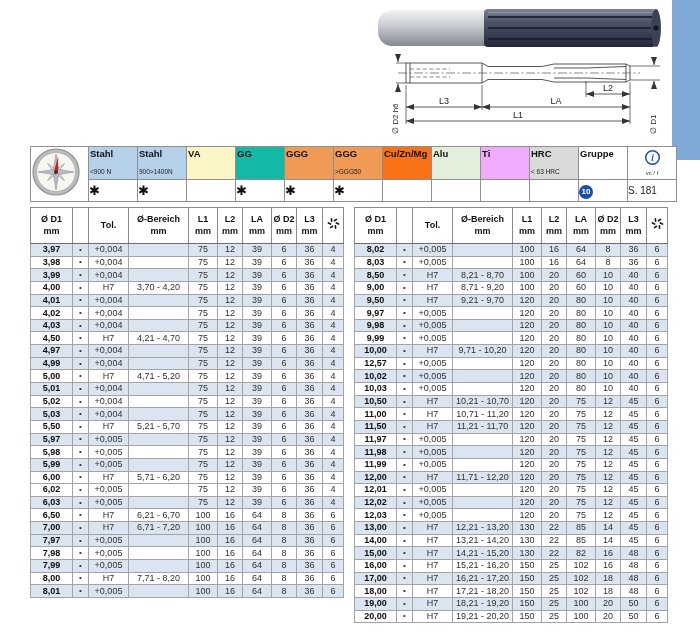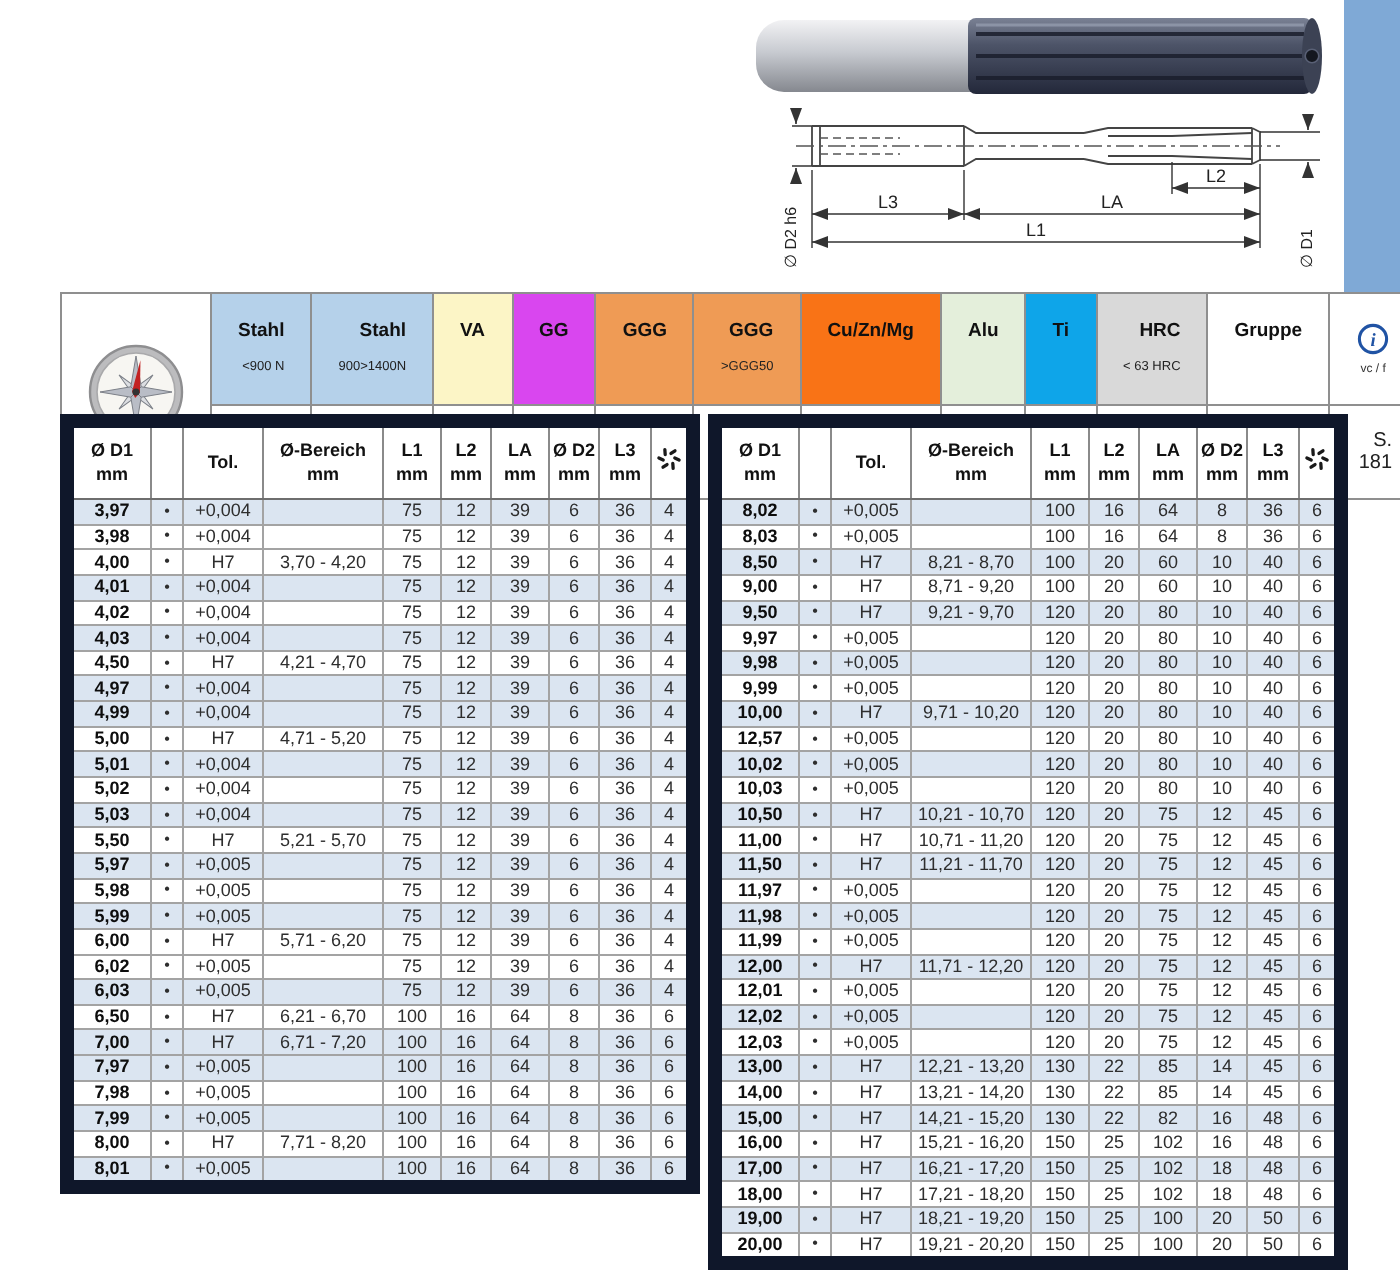--- a/index.html
+++ b/index.html
@@ -6,34 +6,34 @@
   body{
     width:700px;height:644px;position:relative;background:#fff;overflow:hidden;
     font-family:"Liberation Sans",sans-serif;color:#1a1a1a;
   }
   .blue-tab{position:absolute;left:672px;top:0;width:28px;height:160px;background:#7fa9d6}
   .photo{position:absolute;left:372px;top:5px}
   .drawing{position:absolute;left:390px;top:50px}
 
   
   table.mat{position:absolute;left:30px;top:146px;border-collapse:collapse;background:#fff;border:1px solid #777}
-  table.mat td{border:1px solid #8f8f8f;text-align:right;vertical-align:middle;padding:12px}
+  table.mat td{border:1px solid #8f8f8f;text-align:left;vertical-align:middle;padding:0}
   td.compass-cell{width:57px;background:#fff}
   td.m-name{width:48px;height:31px;vertical-align:top}
   .m-inner{display:flex;flex-direction:column;justify-content:space-between;height:27px;padding:2px 1px}
   .m-label{font-weight:bold;font-size:9.5px;color:#111;line-height:1.1;white-space:nowrap}
   .m-sub{font-size:6.5px;color:#222;min-height:8px;white-space:nowrap}
   td.m-mark{height:21px;font-size:13px;background:#fff;color:#111}
   .badge{width:14px;height:14px;border-radius:50%;background:#1d4e9e;color:#fff;font-size:8px;
          font-weight:bold;display:inline-flex;align-items:center;justify-content:center}
   .info-sub{font-size:6px;color:#333;line-height:1}
   td.page-ref{font-size:10px;color:#222}
 
   
-  table.spec{position:absolute;border-collapse:collapse;table-layout:fixed;width:313px;background:#fff;border:7px solid #0f172a}
+  table.spec{position:absolute;border-collapse:collapse;table-layout:fixed;width:313px;background:#fff;border:1px solid #0f172a}
   #left-table{left:30px;top:207px}
   #right-table{left:354px;top:207px}
   .spec th,.spec td{border:1px solid #a3a3a3;padding:0;text-align:center;vertical-align:middle}
   .spec thead th{height:35px;font-size:9px;font-weight:bold;color:#111;border-color:#8a8a8a;border-bottom:1px solid #6e6e6e;line-height:1.25}
   .spec td{height:11.65px;font-size:9px;line-height:1;color:#2e2e2e;white-space:nowrap;overflow:hidden}
   .spec tr.shade td{background:#dbe5f1}
   .spec td.d1{font-weight:bold;color:#0d0d0d}
   .spec td.dot{font-size:8px}
 </style>
 </head>
@@ -148,21 +148,21 @@
             <div class="m-label">Stahl</div>
             <div class="m-sub">900&gt;1400N</div>
           </div>
         </td>
         <td class="m-name" style="background: rgb(252, 245, 198);">
           <div class="m-inner">
             <div class="m-label">VA</div>
             <div class="m-sub"></div>
           </div>
         </td>
-        <td class="m-name" style="background: #d946ef;">
+        <td class="m-name" style="background: #14b8a6;">
           <div class="m-inner">
             <div class="m-label">GG</div>
             <div class="m-sub"></div>
           </div>
         </td>
         <td class="m-name" style="background: rgb(239, 155, 85);">
           <div class="m-inner">
             <div class="m-label">GGG</div>
             <div class="m-sub"></div>
           </div>
@@ -178,21 +178,21 @@
             <div class="m-label">Cu/Zn/Mg</div>
             <div class="m-sub"></div>
           </div>
         </td>
         <td class="m-name" style="background: rgb(228, 239, 219);">
           <div class="m-inner">
             <div class="m-label">Alu</div>
             <div class="m-sub"></div>
           </div>
         </td>
-        <td class="m-name" style="background: #0ea5e9;">
+        <td class="m-name" style="background: #f0abfc;">
           <div class="m-inner">
             <div class="m-label">Ti</div>
             <div class="m-sub"></div>
           </div>
         </td>
         <td class="m-name" style="background: rgb(217, 217, 217);">
           <div class="m-inner">
             <div class="m-label">HRC</div>
             <div class="m-sub">&lt; 63 HRC</div>
           </div>
@@ -313,20 +313,32 @@
         <td class="dot">•</td>
         <td>+0,004</td>
         <td></td>
         <td>75</td>
         <td>12</td>
         <td>39</td>
         <td>6</td>
         <td>36</td>
         <td>4</td>
       </tr>
+      <tr class="shade">
+        <td class="d1">3,99</td>
+        <td class="dot">•</td>
+        <td>+0,004</td>
+        <td></td>
+        <td>75</td>
+        <td>12</td>
+        <td>39</td>
+        <td>6</td>
+        <td>36</td>
+        <td>4</td>
+      </tr>
       <tr>
         <td class="d1">4,00</td>
         <td class="dot">•</td>
         <td>H7</td>
         <td>3,70 - 4,20</td>
         <td>75</td>
         <td>12</td>
         <td>39</td>
         <td>6</td>
         <td>36</td>

